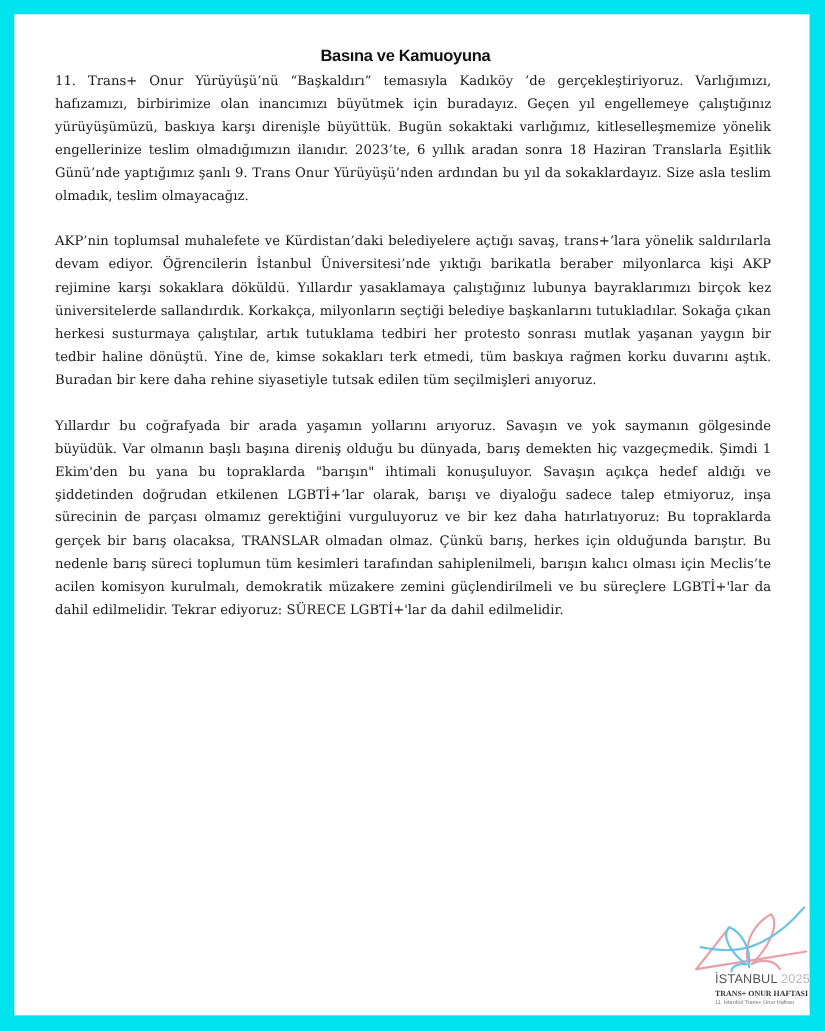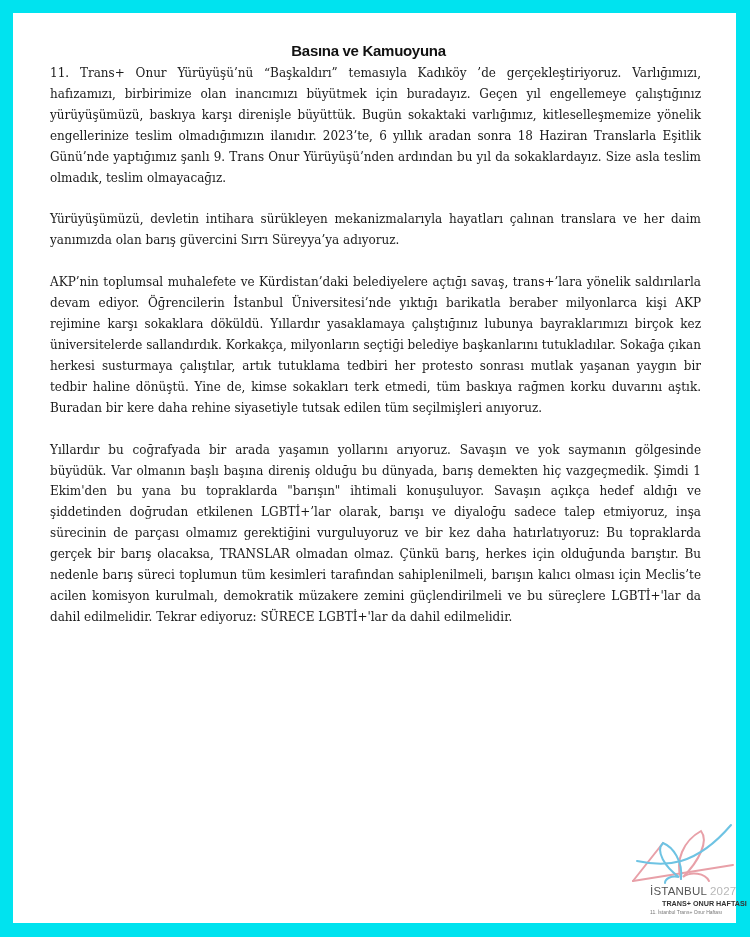--- a/index.html
+++ b/index.html
@@ -67,23 +67,23 @@
       font-size: 11.5px;
       letter-spacing: 0.2px;
       color: #555;
       white-space: nowrap;
     }
     .logo-city .year {
       color: #b8b8b8;
     }
     .logo-sub {
       position: absolute;
-      left: 37px;
+      left: 25px;
       top: 78px;
-      font-family: Liberation Sans, sans-serif;
+      font-family: Liberation Serif, serif;
       font-size: 7.2px;
       font-weight: bold;
       color: #333;
       white-space: nowrap;
     }
     .logo-small {
       position: absolute;
       left: 25px;
       top: 88px;
       font-family: "Liberation Sans", sans-serif;
@@ -93,32 +93,31 @@
     }
   </style>
 </head>
 <body>
 
 <div class="page">
   <div class="title">Basına ve Kamuoyuna</div>
 
   <div class="body-text">
     <p class="para">11. Trans+ Onur Yürüyüşü’nü “Başkaldırı” temasıyla Kadıköy ’de gerçekleştiriyoruz. Varlığımızı, hafızamızı, birbirimize olan inancımızı büyütmek için buradayız. Geçen yıl engellemeye çalıştığınız yürüyüşümüzü, baskıya karşı direnişle büyüttük. Bugün sokaktaki varlığımız, kitleselleşmemize yönelik engellerinize teslim olmadığımızın ilanıdır. 2023’te, 6 yıllık aradan sonra 18 Haziran Translarla Eşitlik Günü’nde yaptığımız şanlı 9. Trans Onur Yürüyüşü’nden ardından bu yıl da sokaklardayız. Size asla teslim olmadık, teslim olmayacağız.</p>
-    <p class="para">Yürüyüşümüzü, devletin intihara sürükleyen mekanizmalarıyla hayatları çalınan translara ve her daim yanımızda olan barış güvercini Sırrı Süreyya’ya adıyoruz.</p>
     <p class="para">AKP’nin toplumsal muhalefete ve Kürdistan’daki belediyelere açtığı savaş, trans+’lara yönelik saldırılarla devam ediyor. Öğrencilerin İstanbul Üniversitesi’nde yıktığı barikatla beraber milyonlarca kişi AKP rejimine karşı sokaklara döküldü. Yıllardır yasaklamaya çalıştığınız lubunya bayraklarımızı birçok kez üniversitelerde sallandırdık. Korkakça, milyonların seçtiği belediye başkanlarını tutukladılar. Sokağa çıkan herkesi susturmaya çalıştılar, artık tutuklama tedbiri her protesto sonrası mutlak yaşanan yaygın bir tedbir haline dönüştü. Yine de, kimse sokakları terk etmedi, tüm baskıya rağmen korku duvarını aştık. Buradan bir kere daha rehine siyasetiyle tutsak edilen tüm seçilmişleri anıyoruz.</p>
     <p class="para">Yıllardır bu coğrafyada bir arada yaşamın yollarını arıyoruz. Savaşın ve yok saymanın gölgesinde büyüdük. Var olmanın başlı başına direniş olduğu bu dünyada, barış demekten hiç vazgeçmedik. Şimdi 1 Ekim'den bu yana bu topraklarda "barışın" ihtimali konuşuluyor. Savaşın açıkça hedef aldığı ve şiddetinden doğrudan etkilenen LGBTİ+’lar olarak, barışı ve diyaloğu sadece talep etmiyoruz, inşa sürecinin de parçası olmamız gerektiğini vurguluyoruz ve bir kez daha hatırlatıyoruz: Bu topraklarda gerçek bir barış olacaksa, TRANSLAR olmadan olmaz. Çünkü barış, herkes için olduğunda barıştır. Bu nedenle barış süreci toplumun tüm kesimleri tarafından sahiplenilmeli, barışın kalıcı olması için Meclis’te acilen komisyon kurulmalı, demokratik müzakere zemini güçlendirilmeli ve bu süreçlere LGBTİ+'lar da dahil edilmelidir. Tekrar ediyoruz: SÜRECE LGBTİ+'lar da dahil edilmelidir.</p>
   </div>
 
   <div class="logo">
     <svg width="112" height="64" viewBox="0 0 112 64">
 
       <path d="M8 60 L38 22" stroke="#e8a0a8" stroke-width="2" fill="none" stroke-linecap="round"></path>
       <path d="M8 60 L108 44" stroke="#e8a0a8" stroke-width="2" fill="none" stroke-linecap="round"></path>
       <path d="M56 58 C50 40, 58 20, 76 10 C84 20, 74 40, 58 56 C66 50, 80 52, 84 60" stroke="#e8a0a8" stroke-width="2" fill="none" stroke-linecap="round"></path>
 
       <path d="M12 40 C40 46, 70 46, 106 4" stroke="#6ec3e3" stroke-width="2" fill="none" stroke-linecap="round"></path>
       <path d="M56 58 C58 40, 48 26, 38 22 C30 30, 40 46, 54 56 C46 54, 40 58, 40 62" stroke="#6ec3e3" stroke-width="2" fill="none" stroke-linecap="round"></path>
     </svg>
-    <div class="logo-city"><span>İSTANBUL</span> <span class="year">2027</span></div>
+    <div class="logo-city"><span>İSTANBUL</span> <span class="year">2025</span></div>
     <div class="logo-sub">TRANS+ ONUR HAFTASI</div>
     <div class="logo-small">11. İstanbul Trans+ Onur Haftası</div>
   </div>
 </div>
 
 </body></html>

